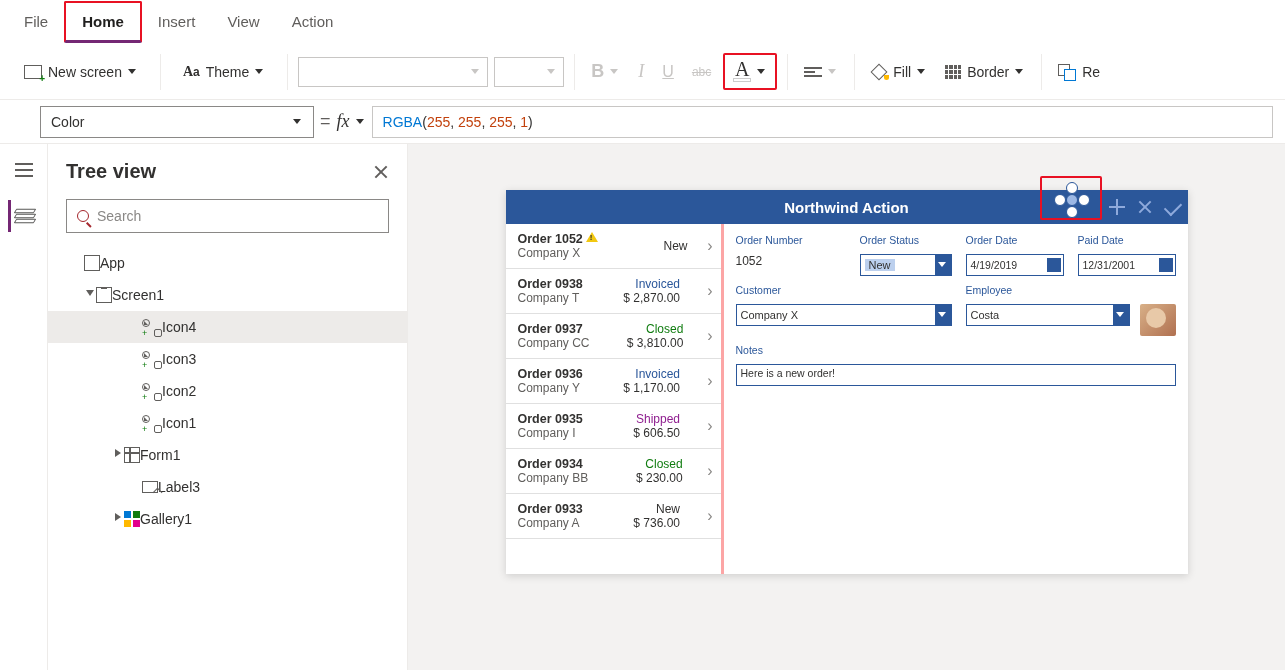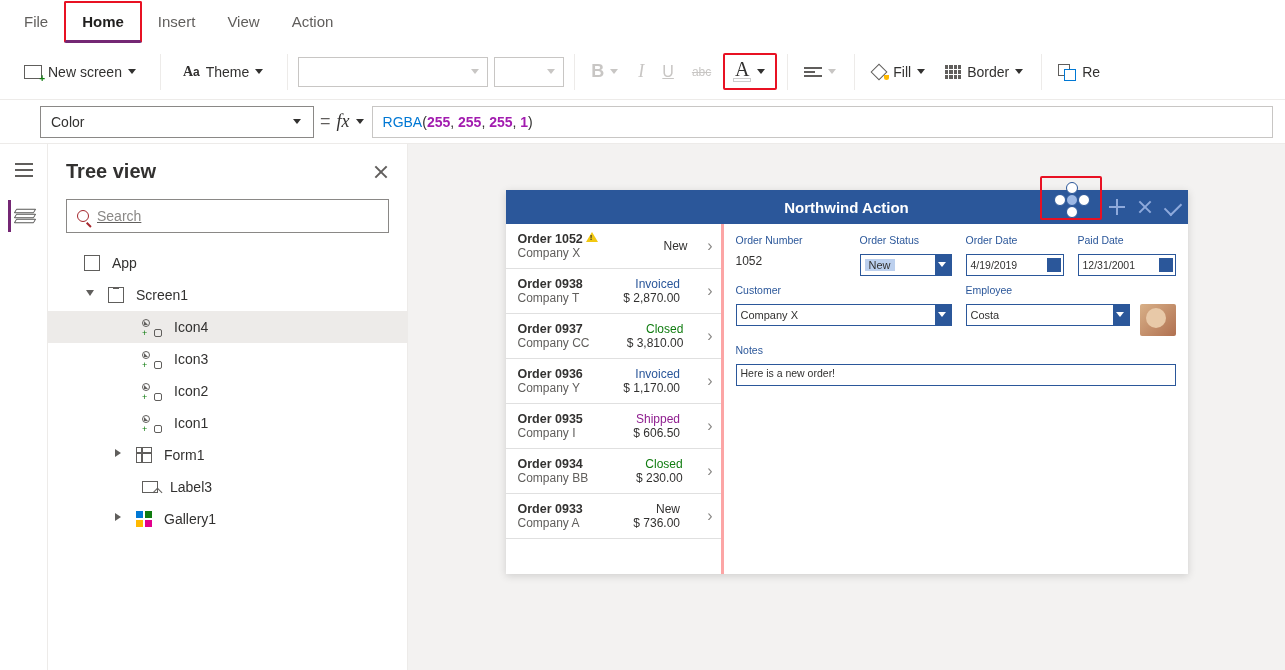--- a/index.html
+++ b/index.html
@@ -20,34 +20,34 @@
 .caret { width: 10px; height: 10px; display: inline-block; position: relative; }
 .caret::after { content:""; position:absolute; left:0; top:2px; border-left:4px solid transparent; border-right:4px solid transparent; border-top:5px solid currentColor; }
 .vline { width:1px; height:36px; background:#edebe9; margin:0 4px;}
 
 
 .formula-bar { height: 44px; display:flex; align-items:center; padding: 6px 12px 6px 40px; gap:6px; border-bottom:1px solid #edebe9;}
 .prop-dd { width: 274px; height:32px; border:1px solid #8a8886; display:flex; align-items:center; justify-content:space-between; padding:0 10px; background:#fff;}
 .eq { font-size:18px; color:#605e5c; }
 .fx { font-style: italic; font-family: serif; font-size:18px;}
 .formula-input { flex:1; height:32px; border:1px solid #c8c6c4; display:flex; align-items:center; padding:0 10px; font-family: Consolas, monospace; font-size:14px;}
-.formula-input .fn{ color:#0078d4;} .formula-input .num{color:#a21caf;font-weight:bold;} .formula-input .p{color:#323130;}
+.formula-input .fn{ color:#0078d4;} .formula-input .num{color:#c2410c;} .formula-input .p{color:#323130;}
 
 
 .workspace { display:flex; height: calc(670px - 44px - 56px - 44px); }
 .rail { width: 48px; border-right:1px solid #edebe9; display:flex; flex-direction:column; align-items:center; padding-top:10px; gap:14px;}
 .rail-item { width:32px; height:32px; display:flex; align-items:center; justify-content:center; color:#605e5c; }
 .rail-item.active{ border-left:3px solid #742774; color:#201f1e; }
 
 .tree-panel { width: 360px; border-right:1px solid #edebe9; display:flex; flex-direction:column; }
 .tree-head { display:flex; align-items:center; justify-content:space-between; padding:16px 18px 10px 18px;}
 .tree-head h2{ font-size:20px; font-weight:600;}
-.tree-search { margin: 6px 18px 14px 18px; height:34px; border:1px solid #8a8886; display:flex; align-items:center; padding:0 10px; gap:8px; color:#605e5c;text-decoration:underline;}
+.tree-search { margin: 6px 18px 14px 18px; height:34px; border:1px solid #8a8886; display:flex; align-items:center; padding:0 10px; gap:8px; color:#605e5c;}
 .tree-list { flex:1; overflow:auto; }
-.tree-row { display:flex; align-items:center; padding: 8px 18px 8px 18px; gap:12px;}
+.tree-row { display:flex; align-items:center; padding: 8px 18px 8px 18px; gap:0;}
 .tree-row.indent1{ padding-left:36px;} .tree-row.indent2{padding-left:64px;} .tree-row.indent3{padding-left:94px;}
 .tree-row.sel{ background:#edebe9;}
 .tw{ width:12px; height:12px; display:inline-block; position:relative; color:#605e5c;}
 .tw.exp::before{content:"";position:absolute;left:2px;top:1px;border-left:4px solid transparent;border-right:4px solid transparent;border-top:6px solid currentColor;}
 .tw.col::before{content:"";position:absolute;left:3px;top:0;border-top:4px solid transparent;border-bottom:4px solid transparent;border-left:6px solid currentColor;}
 
 
 .iconcl{ width:20px; height:16px; position:relative;}
 .iconcl .a{position:absolute;left:0;top:0;width:8px;height:8px;border:1.5px solid #605e5c;border-radius:50%;}
 .iconcl .a::after{content:"";position:absolute;left:1px;top:1px;width:4px;height:4px;background:#605e5c; clip-path: polygon(0 0,100% 100%,0 100%);}

